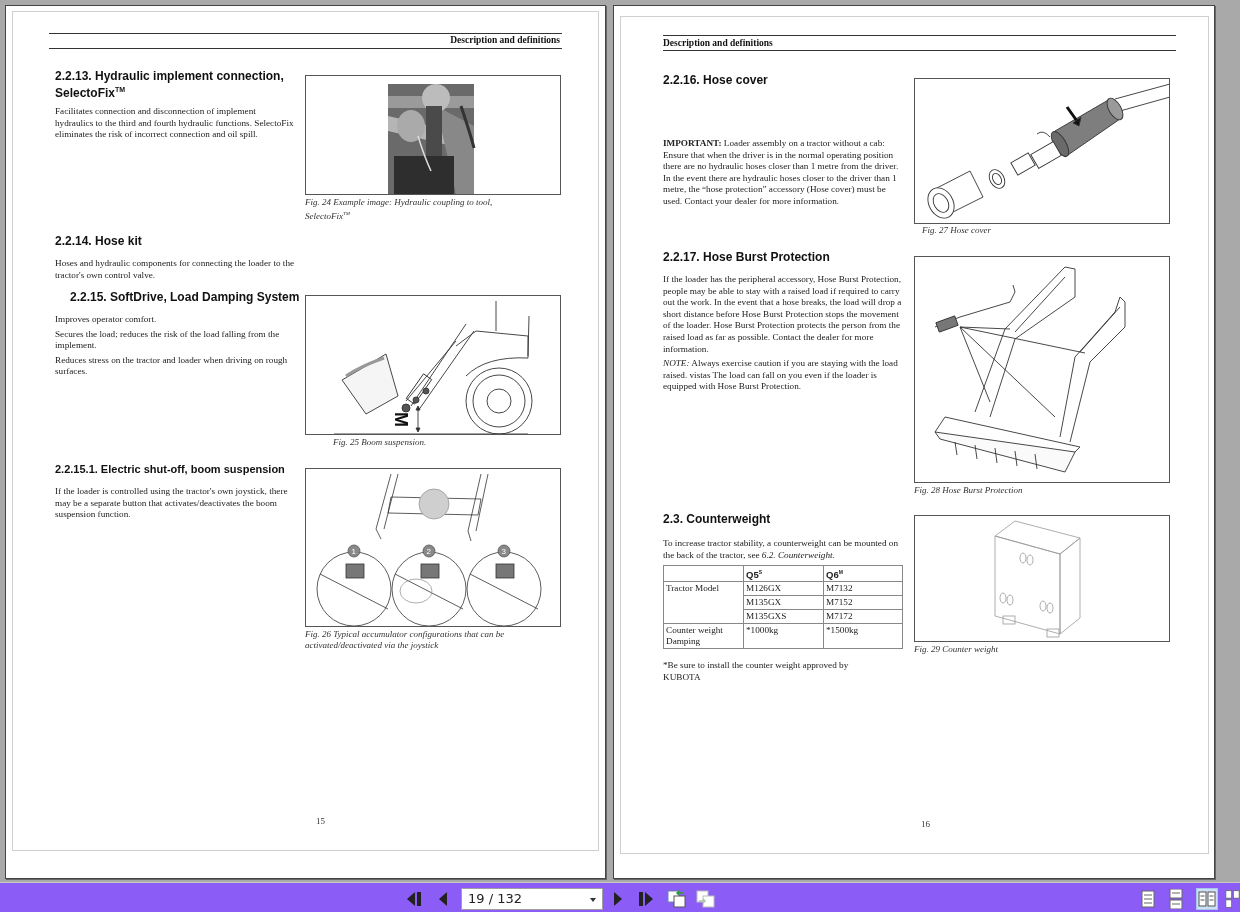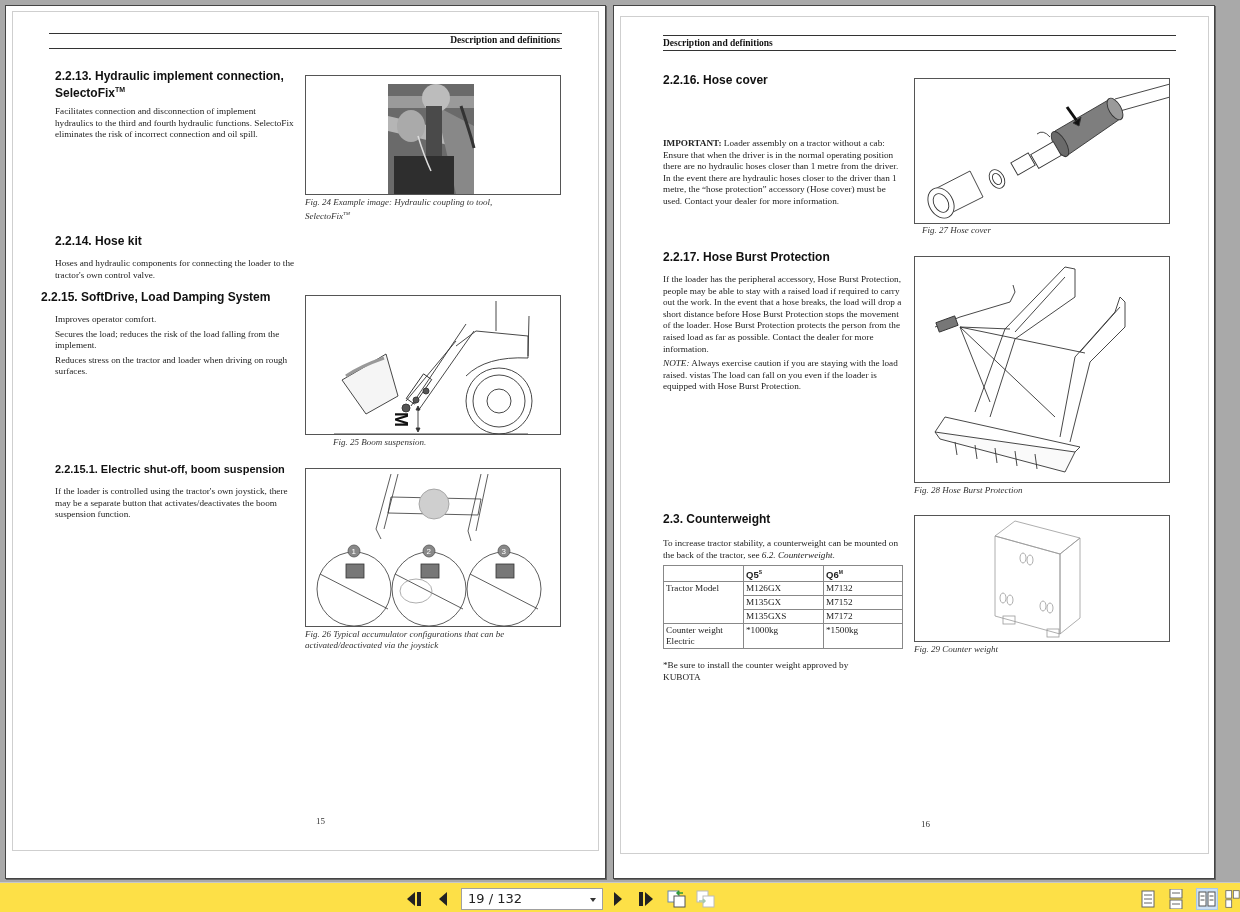--- a/index.html
+++ b/index.html
@@ -31,21 +31,21 @@
   .caption sup { font-size: 5px; }
 
   .page-number { position: absolute; font-size: 9px; color: #333; }
 
   table.cw { position: absolute; border-collapse: collapse; font-family: "Liberation Serif", serif; font-size: 9.2px; color: #222; }
   table.cw td { border: 1px solid #888; padding: 1px 2px; vertical-align: top; line-height: 11px; }
   table.cw td.head { font-family: "Liberation Sans", sans-serif; font-weight: bold; font-size: 9.5px; }
   table.cw sup { font-size: 5px; }
 
   
-  .toolbar { position: absolute; left: 0; top: 882px; width: 1240px; height: 30px; background: #fde047; border-top: 1px solid #c8c8c8; }
+  .toolbar { position: absolute; left: 0; top: 882px; width: 1240px; height: 30px; background: #8b5cf6; border-top: 1px solid #c8c8c8; }
   .tb-btn { position: absolute; top: 6px; width: 20px; height: 20px; display: flex; align-items: center; justify-content: center; cursor: pointer; }
   .page-select { position: absolute; left: 461px; top: 5px; width: 142px; height: 22px; background: #fff; border: 1px solid #a0a0a0; font-family: "DejaVu Sans", sans-serif; font-size: 13px; color: #222; padding-left: 6px; line-height: 20px; }
   .page-select .caret { position: absolute; right: 6px; top: 9px; width: 0; height: 0; border-left: 3px solid transparent; border-right: 3px solid transparent; border-top: 4px solid #333; }
   .view-btn { position: absolute; top: 5px; width: 22px; height: 22px; display: flex; align-items: center; justify-content: center; }
   .view-btn.active { background: #cde0f5; border: 1px solid #a8c8ea; }
 </style>
 </head>
 <body>
 
 <div class="viewer">
@@ -82,21 +82,21 @@
     <div class="caption" style="left:299px; top:191px; width:260px;">
       <span>Fig. 24  Example image: Hydraulic coupling to tool,</span><br>
       <span>SelectoFix</span><sup>TM</sup>
     </div>
 
     <div class="h2" style="left:49px; top:229px;">2.2.14.  Hose kit</div>
     <div class="para" style="left:49px; top:252px; width:240px;">
       <p>Hoses and hydraulic components for connecting the loader to the tractor's own control valve.</p>
     </div>
 
-    <div class="h2" style="left:35px; top:285px;">2.2.15.  SoftDrive, Load Damping System</div>
+    <div class="h2" style="left:64px; top:285px;">2.2.15.  SoftDrive, Load Damping System</div>
     <div class="para" style="left:49px; top:308px; width:240px;">
       <p>Improves operator comfort.</p>
       <p>Secures the load; reduces the risk of the load falling from the implement.</p>
       <p>Reduces stress on the tractor and loader when driving on rough surfaces.</p>
     </div>
 
     <div class="fig" style="left:299px; top:289px; width:256px; height:140px;">
       <svg width="256" height="140" viewBox="0 0 256 140" fill="none" stroke="#333" stroke-width="0.9">
         <line x1="28" y1="138" x2="222" y2="138"></line>
         <circle cx="193" cy="105" r="33"></circle>
@@ -242,21 +242,21 @@
       </tr>
       <tr>
         <td>M135GX</td>
         <td>M7152</td>
       </tr>
       <tr>
         <td>M135GXS</td>
         <td>M7172</td>
       </tr>
       <tr>
-        <td><span>Counter weight</span><br><span>Electric</span></td>
+        <td><span>Counter weight</span><br><span>Damping</span></td>
         <td>*1000kg</td>
         <td>*1500kg</td>
       </tr>
     </tbody>
       </table>
     <div class="para" style="left:49px; top:654px; width:244px;">
       <span>*Be sure to install the counter weight approved by</span><br>
       <span>KUBOTA</span>
     </div>
 

